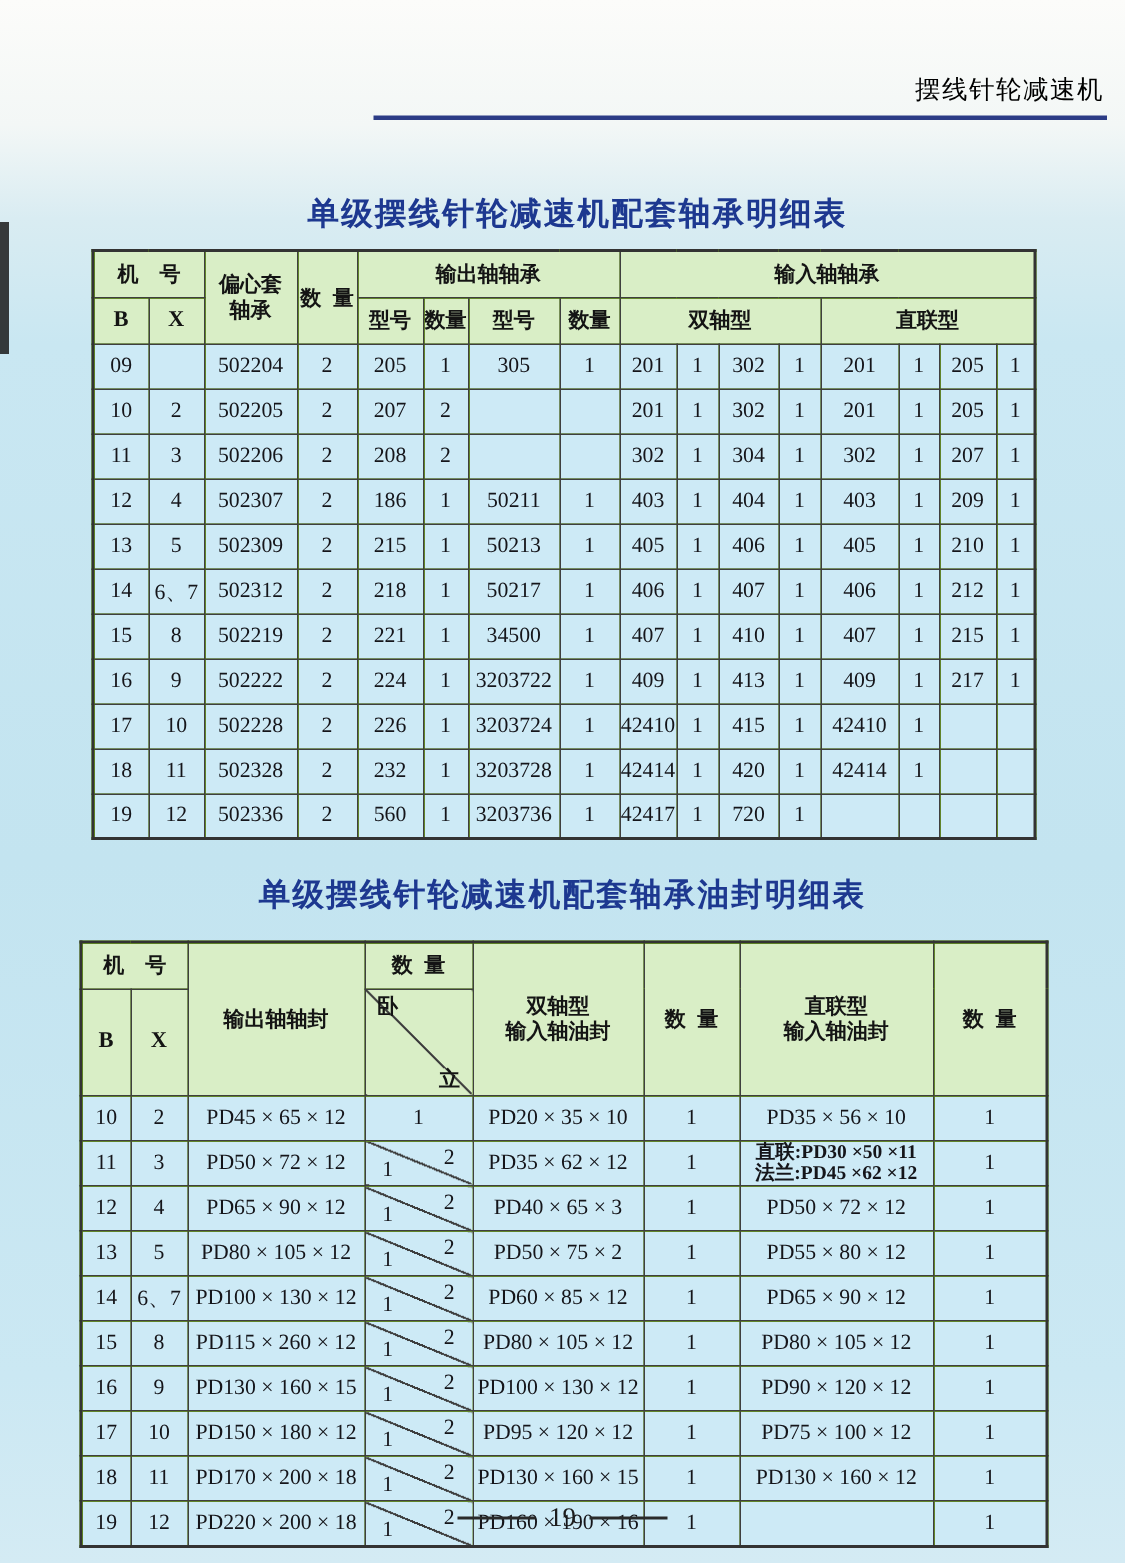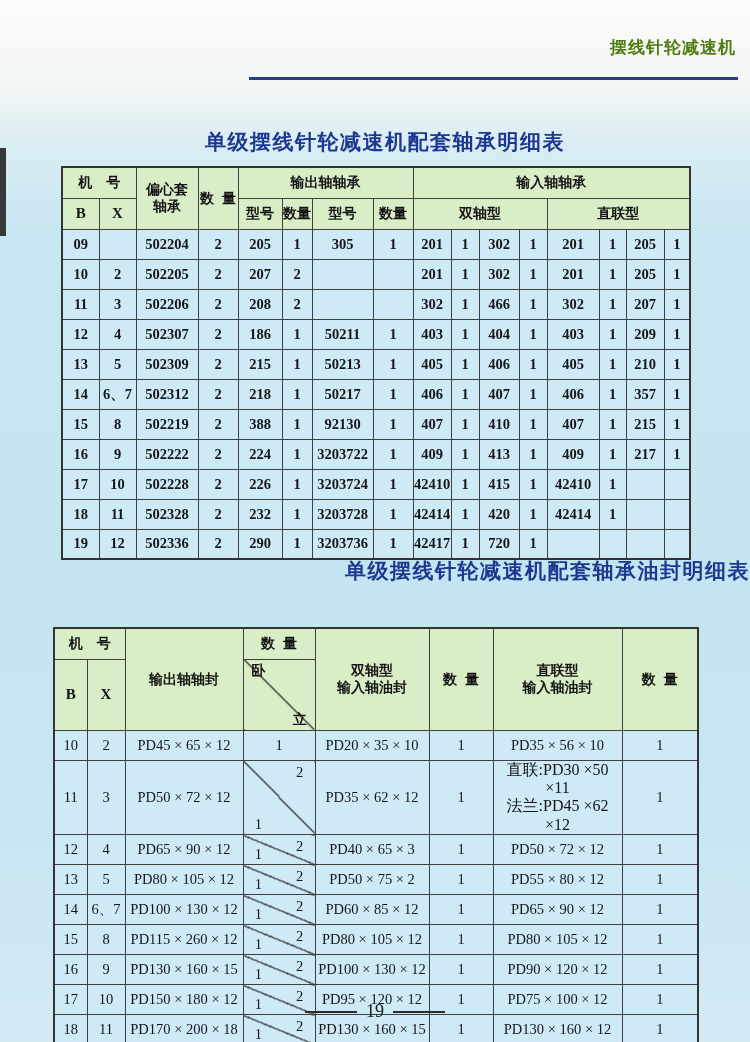--- a/index.html
+++ b/index.html
@@ -3,44 +3,44 @@
 <meta charset="utf-8">
 <style>
   html,body{margin:0;padding:0;}
   body{
     width:750px;height:1042px;position:relative;overflow:hidden;
     background:linear-gradient(180deg,#fcfcfa 0%,#f3f7f6 8%,#d9ecf2 14%,#c9e7f2 22%,#c3e4f0 55%,#cbe8f3 88%,#d4ebf4 100%);
     font-family:"Liberation Sans","DejaVu Sans",sans-serif;
   }
   .scan-edge{position:absolute;left:0;top:148px;width:6px;height:88px;background:#1a1a1a;opacity:.85;}
   
-  .page-header-text{position:absolute;top:36px;right:14px;font-size:17px;font-weight:bold;color:#4d7c0f;letter-spacing:1px;}
+  .page-header-text{position:absolute;top:48px;right:14px;font-size:17px;font-weight:normal;color:#000000;letter-spacing:1px;}
   .header-rule{position:absolute;top:77px;left:249px;width:489px;height:3px;background:#2c3c86;}
   
   .tbl-title{position:absolute;width:100%;text-align:center;font-size:21px;font-weight:bold;color:#1d3890;letter-spacing:1.5px;}
-  .t1{top:128px;margin-left:10px;} .t2{top:557px;text-align:right;}
+  .t1{top:128px;margin-left:10px;} .t2{top:582px;}
   
   .tbl-wrap{position:absolute;}
   .w1{top:166px;left:61px;} .w2{top:627px;left:53px;}
   table{border-collapse:collapse;table-layout:fixed;background:#84cc16;}
   .tbl1{width:628px;} .tbl2{width:644px;}
   th,td{border:1px solid #3f3f3f;text-align:center;vertical-align:middle;padding:0;overflow:hidden;}
   table{border:2px solid #333;}
   th{background:#d9eec6;font-size:14px;font-weight:bold;color:#141414;white-space:pre-wrap;line-height:1.25;}
   td{background:#cdeaf6;font-family:"Liberation Serif","DejaVu Serif",serif;font-size:14.5px;color:#15151a;}
-  .tbl1 tbody tr{height:30px;font-weight:bold;} .tbl1 thead tr{height:31px;}
+  .tbl1 tbody tr{height:30px;} .tbl1 thead tr{height:31px;}
   .tbl2 tbody tr{height:30px;} .tbl2 thead tr{height:31px;}
   .lat{font-family:"Liberation Serif","DejaVu Serif",serif;font-size:15px;}
   
   td.diag,th.diag{position:relative;
     background-image:linear-gradient(to right top,transparent calc(50% - 0.7px),#3c3c3c calc(50% - 0.7px),#3c3c3c calc(50% + 0.7px),transparent calc(50% + 0.7px));}
   td.diag{background-color:#cdeaf6;} th.diag{background-color:#d9eec6;}
   .dv1{position:absolute;left:16%;bottom:1px;} .dv2{position:absolute;right:16%;top:3px;}
   .dh1{position:absolute;left:11%;top:2px;} .dh2{position:absolute;right:11%;bottom:1px;}
-  td .two-line{font-size:16px;font-weight:400;line-height:1.15;font-family:"Liberation Serif","DejaVu Serif",serif;}
+  td .two-line{font-size:13px;font-weight:700;line-height:1.15;font-family:"Liberation Serif","DejaVu Serif",serif;}
   
   .footer{position:absolute;top:1001px;width:100%;display:flex;align-items:center;justify-content:center;gap:9px;}
   .f-dash{width:52px;height:2px;background:#2a2a2a;}
   .f-num{font-family:"Liberation Serif","DejaVu Serif",serif;font-size:18px;color:#1c1c1c;}
 </style>
 </head>
 <body>
 
 <div class="scan-edge"></div>
 
@@ -130,21 +130,21 @@
           <td>11</td>
           <td>3</td>
           <td>502206</td>
           <td>2</td>
           <td>208</td>
           <td>2</td>
           <td></td>
           <td></td>
           <td>302</td>
           <td>1</td>
-          <td>466</td>
+          <td>304</td>
           <td>1</td>
           <td>302</td>
           <td>1</td>
           <td>207</td>
           <td>1</td>
         </tr>
         <tr>
           <td>12</td>
           <td>4</td>
           <td>502307</td>
@@ -188,31 +188,31 @@
           <td>218</td>
           <td>1</td>
           <td>50217</td>
           <td>1</td>
           <td>406</td>
           <td>1</td>
           <td>407</td>
           <td>1</td>
           <td>406</td>
           <td>1</td>
-          <td>357</td>
+          <td>212</td>
           <td>1</td>
         </tr>
         <tr>
           <td>15</td>
           <td>8</td>
           <td>502219</td>
           <td>2</td>
-          <td>388</td>
-          <td>1</td>
-          <td>92130</td>
+          <td>221</td>
+          <td>1</td>
+          <td>34500</td>
           <td>1</td>
           <td>407</td>
           <td>1</td>
           <td>410</td>
           <td>1</td>
           <td>407</td>
           <td>1</td>
           <td>215</td>
           <td>1</td>
         </tr>
@@ -268,21 +268,21 @@
           <td>42414</td>
           <td>1</td>
           <td></td>
           <td></td>
         </tr>
         <tr>
           <td>19</td>
           <td>12</td>
           <td>502336</td>
           <td>2</td>
-          <td>290</td>
+          <td>560</td>
           <td>1</td>
           <td>3203736</td>
           <td>1</td>
           <td>42417</td>
           <td>1</td>
           <td>720</td>
           <td>1</td>
           <td></td>
           <td></td>
           <td></td>

